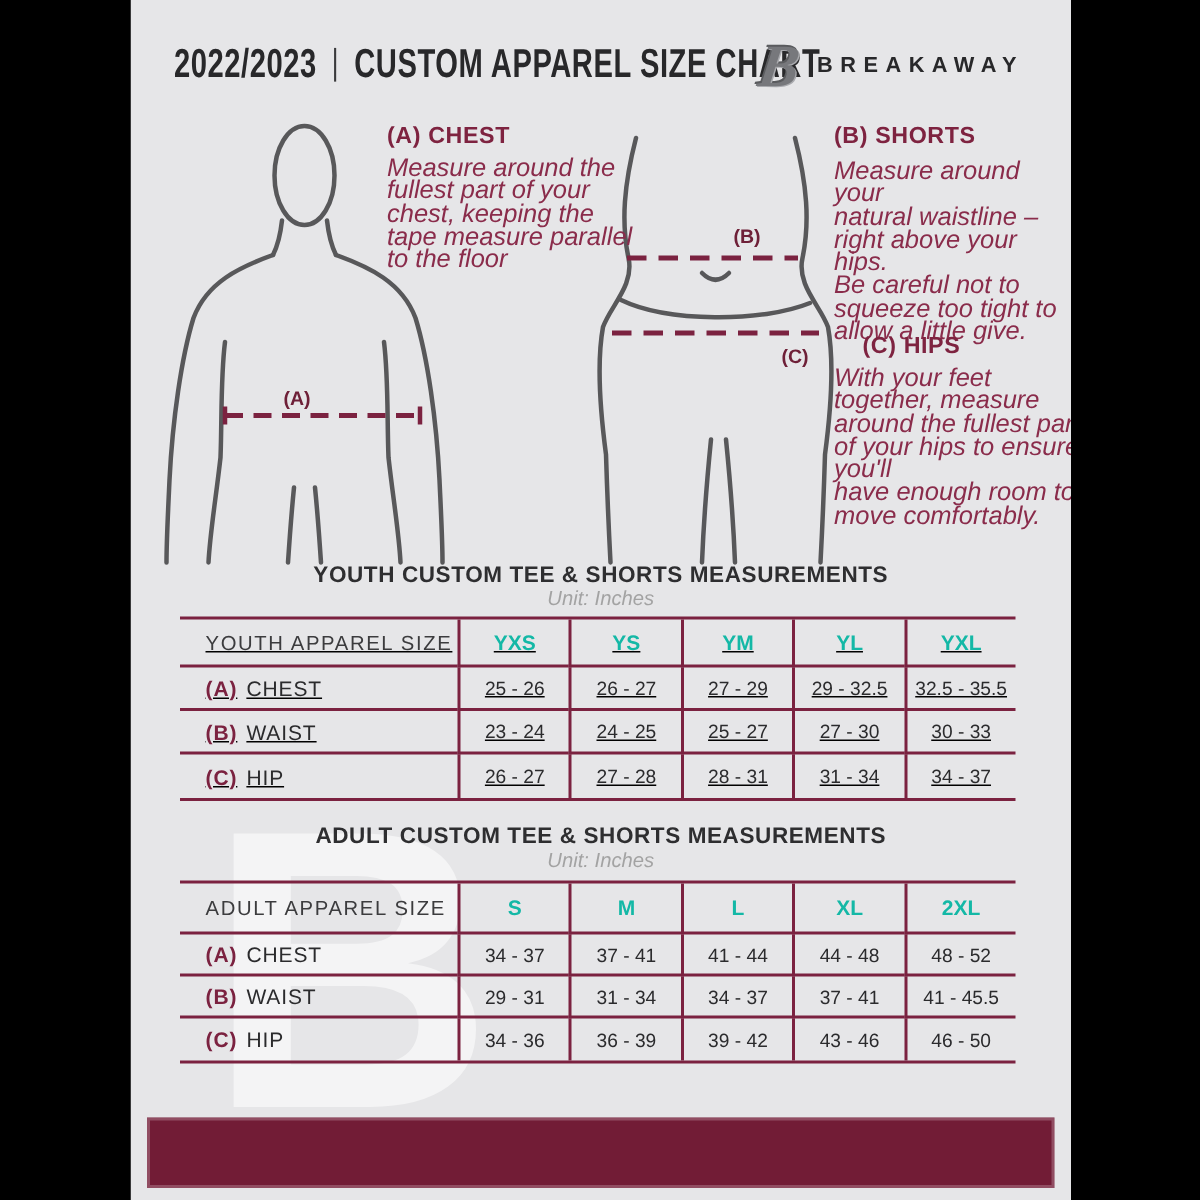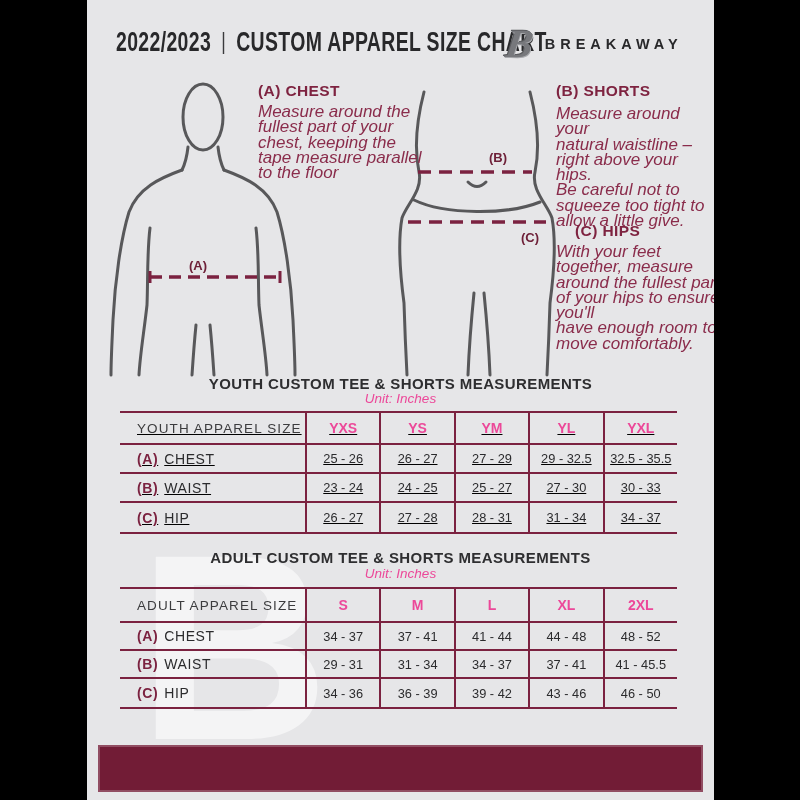--- a/index.html
+++ b/index.html
@@ -33,31 +33,31 @@
   svg.figure { position:absolute; z-index:2; overflow:visible; }
   .outline { fill:none; stroke:#58585a; stroke-width:3; stroke-linecap:round; }
   .dash { fill:none; stroke:#7b2240; stroke-width:3.4; }
   .tick { fill:none; stroke:#7b2240; stroke-width:3; }
   .diag-label { font-weight:bold; font-size:13px; fill:#6e2038; font-family:"Liberation Sans",sans-serif; }
 
   
   .tbl-title { position:absolute; left:87px; width:627px; text-align:center; font-weight:bold;
     font-size:15px; letter-spacing:0.4px; color:#2e2e30; z-index:3; }
   .tbl-unit { position:absolute; left:87px; width:627px; text-align:center; font-style:italic;
-    font-size:13.5px; color:#ec4899; z-index:3; }
+    font-size:13.5px; color:#a3a3a3; z-index:3; }
 
   
   .size-table { position:absolute; left:120px; width:557px; display:grid;
     grid-template-columns:185px 74.4px 74.4px 74.4px 74.4px 74.4px;
     border-top:2px solid #7b2240; border-bottom:2px solid #7b2240; z-index:3; }
   .cell { display:flex; align-items:center; justify-content:center; color:#2b2b2d;
     font-size:12.8px; border-bottom:2px solid #7b2240; }
   .cell.vline { border-left:2px solid #7b2240; }
   .cell.lastrow { border-bottom:none; }
-  .cell.hdr { font-weight:bold; font-size:14px; color:#ec4899; }
+  .cell.hdr { font-weight:bold; font-size:14px; color:#14b8a6; }
   .cell.label { justify-content:flex-start; padding-left:17px; }
   .cell.sizelabel { font-size:13.5px; letter-spacing:1.1px; color:#3c3c3e; }
   .cell.rowhead { font-size:14px; letter-spacing:0.6px; }
   .cell.rowhead .pfx { color:#7b2240; font-weight:bold; margin-right:6px; }
   #youth-table .cell { height:29px; }
   #youth-table .cell.hdr, #youth-table .cell.sizelabel { height:32px; }
   #adult-table .cell { height:28px; }
   #adult-table .cell.hdr, #adult-table .cell.sizelabel { height:34px; }
 
   

